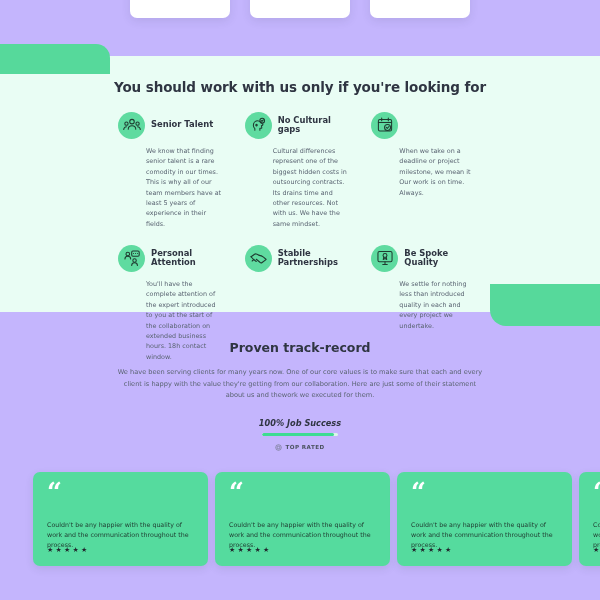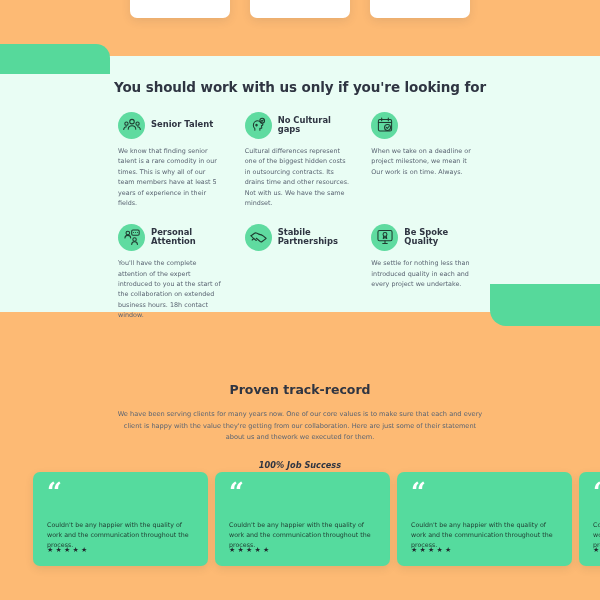--- a/index.html
+++ b/index.html
@@ -3,21 +3,21 @@
 <meta charset="utf-8">
 <style>
   * { box-sizing: border-box; margin: 0; padding: 0; }
   html, body {
     width: 600px; height: 600px;
     overflow: hidden;
     background: #ffffff;
     font-family: "DejaVu Sans", "Liberation Sans", sans-serif;
     -webkit-font-smoothing: antialiased;
   }
-  .page { position: relative; width: 600px; height: 600px; background: #fdba74; }
+  .page { position: relative; width: 600px; height: 600px; background: #c4b5fd; }
 
   
   .top-cards {
     position: absolute; top: -26px; left: 0; width: 600px; height: 48px;
     display: flex; justify-content: center; gap: 0;
   }
   .cat-card {
     width: 100px; height: 44px; background: #ffffff;
     border-radius: 7px;
     box-shadow: 0 3px 10px rgba(40,50,70,0.10);
@@ -59,25 +59,26 @@
     background: #5fdba0; flex: none;
     display: flex; align-items: center; justify-content: center;
   }
   .feat-icon svg { display: block; }
   .feat-title {
     font-size: 8.4px; font-weight: bold; color: #2f3542; line-height: 1.1;
   }
   .feat-body {
     margin-top: 6px; font-size: 6.4px; line-height: 1.62; color: #5a6472;
     padding-right: 4px;
+    margin-left: 28px;
   }
 
   
   .track {
-    position: absolute; left: 0; top: 340px; width: 600px; text-align: center; margin-top: 42px;
+    position: absolute; left: 0; top: 340px; width: 600px; text-align: center;
   }
   .track-title { font-size: 12.5px; font-weight: bold; color: #2f3542; }
   .track-desc {
     margin: 12px auto 0; width: 372px;
     font-size: 6.6px; line-height: 1.75; color: #5a6472;
   }
   .score-wrap { margin-top: 16px; }
   .score-label { font-size: 8.2px; font-weight: bold; color: #2f3542; font-style: italic; }
   .score-bar {
     margin: 5px auto 0; width: 76px; height: 3px; border-radius: 2px;

